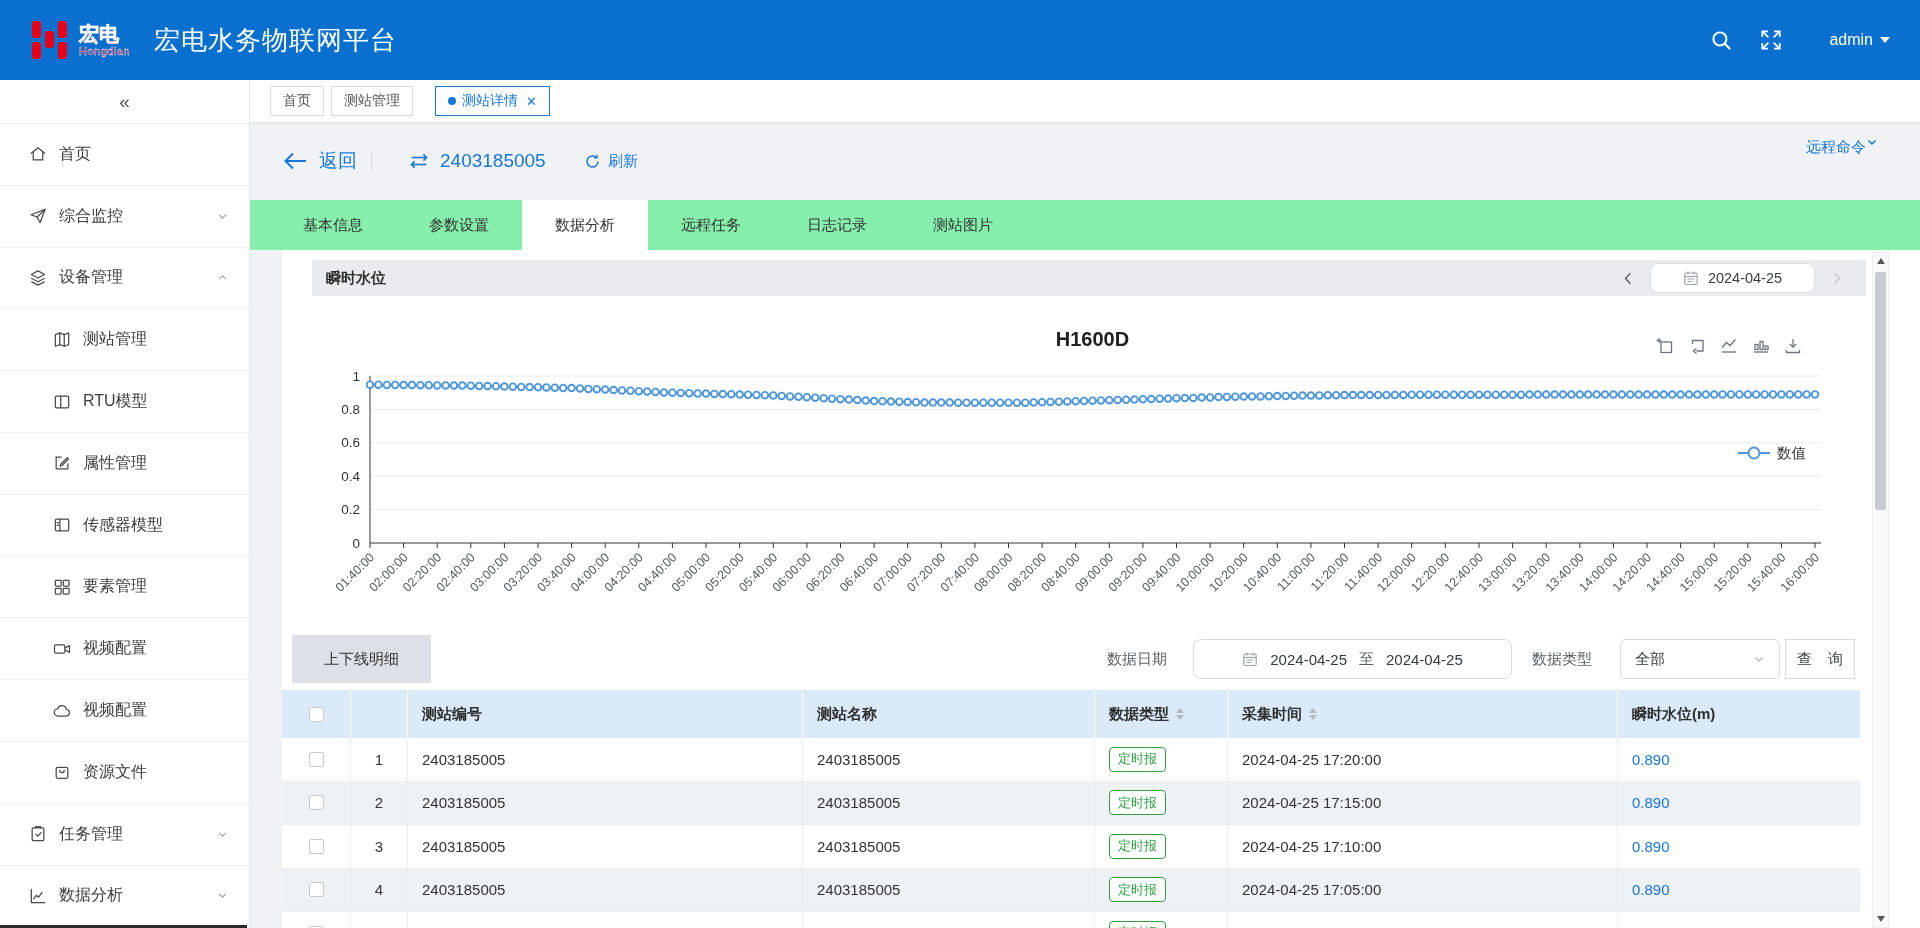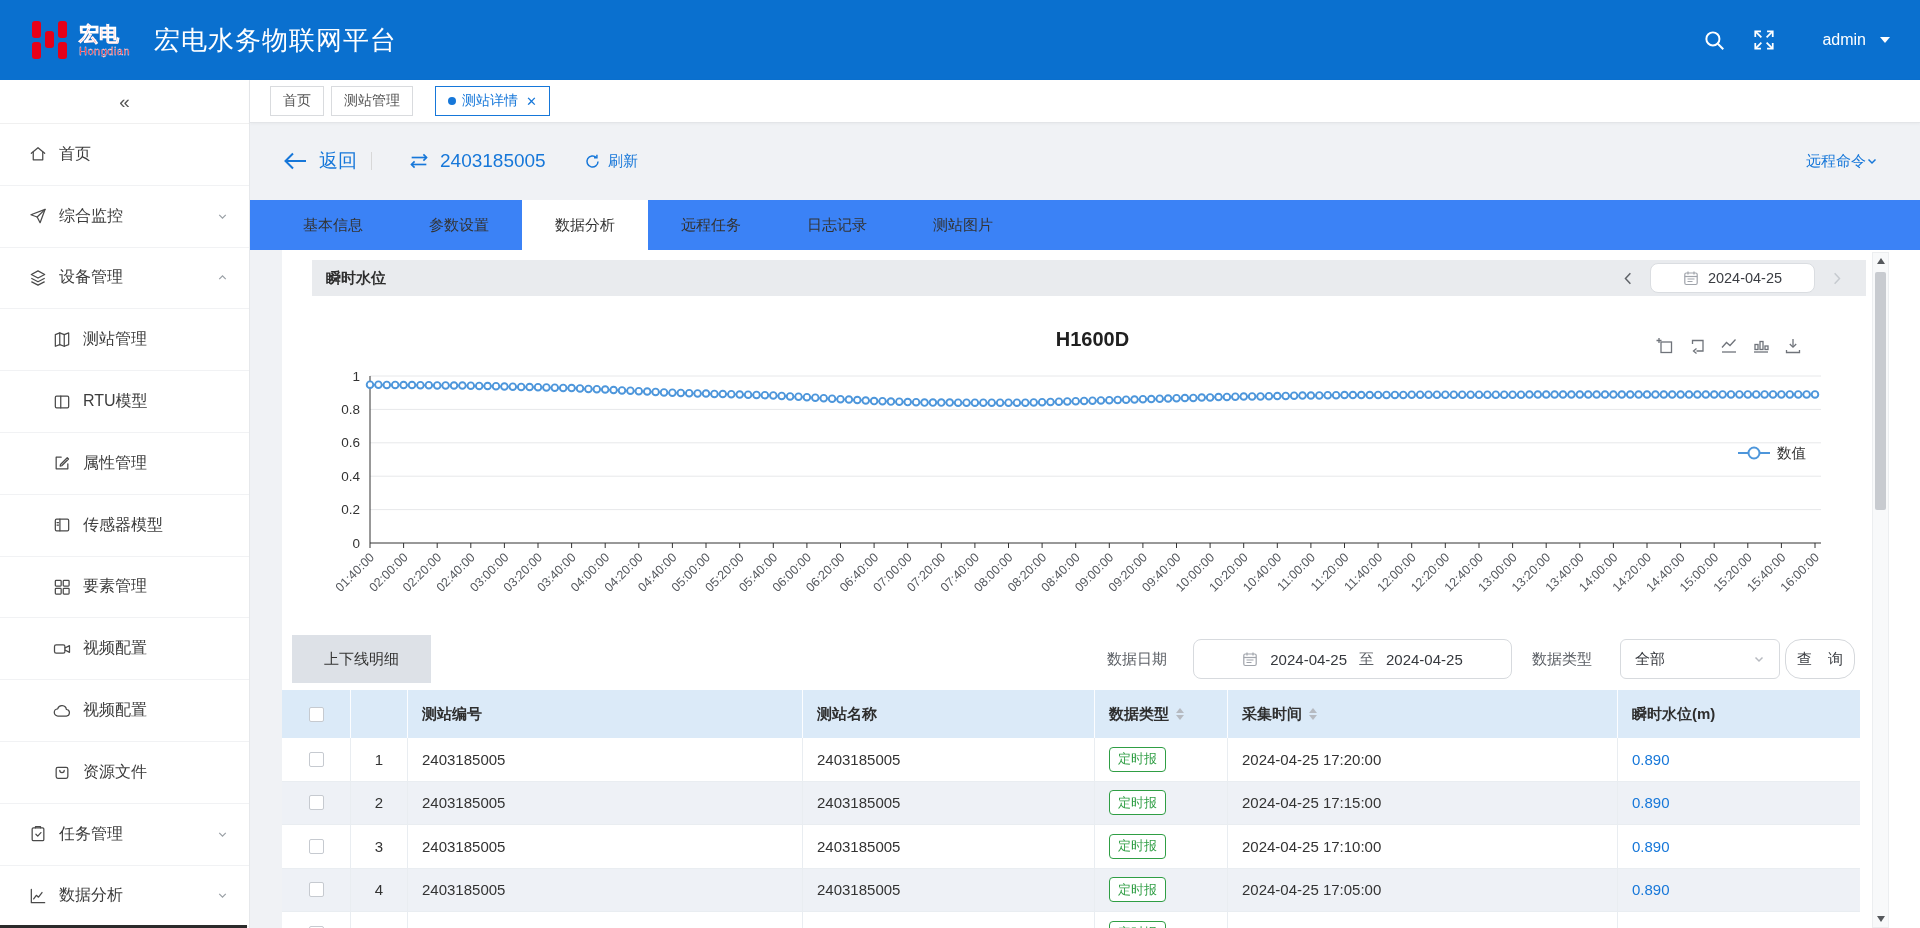--- a/index.html
+++ b/index.html
@@ -10,21 +10,21 @@
   
   .header{position:absolute;left:0;top:0;width:1920px;height:80px;background:#0a70cf;display:flex;align-items:center}
   .logo-icon{margin-left:30px;display:flex}
   .logo-text{margin-left:9px;display:flex;flex-direction:column;line-height:1}
   .logo-cn{color:#e60018;font-size:20px;font-weight:bold;-webkit-text-stroke:.6px #fff}
   .logo-en{color:#e60018;font-size:11px;letter-spacing:.5px;margin-top:2px;-webkit-text-stroke:.3px #fff}
   .app-title{color:#fff;font-size:26px;margin-left:24px;letter-spacing:1px}
   .hdr-right{margin-left:auto;display:flex;align-items:center;margin-right:30px}
   .hdr-btn{display:flex;cursor:pointer}
   .hdr-btn+.hdr-btn{margin-left:26px}
-  .admin{display:flex;align-items:center;gap:14px;color:#fff;font-size:16px;margin-left:46px;cursor:pointer}
+  .admin{display:flex;align-items:center;gap:7px;color:#fff;font-size:16px;margin-left:46px;cursor:pointer}
 
   
   .sidebar{position:absolute;top:80px;left:0;width:250px;height:848px;background:#fff;border-right:1px solid #e6e8eb}
   .collapse{height:44px;display:flex;align-items:center;justify-content:center;color:#555;font-size:19px;
             border-bottom:1px solid #f0f0f0;cursor:pointer}
   .side-item{height:61.8px;display:flex;align-items:center;padding-left:28px;border-bottom:1px solid #f1f2f4;
              font-size:16px;color:#3c3c3c;position:relative;cursor:pointer}
   .side-item.child{padding-left:52px}
   .s-icon{width:20px;height:20px;margin-right:11px;color:#4a4a4a;display:flex}
   .s-icon svg{width:20px;height:20px}
@@ -43,25 +43,25 @@
   .bc-close{font-size:13px;margin-left:2px}
 
   
   .tb-back{position:absolute;left:282px;top:136px;height:50px;display:flex;align-items:center;gap:11px;
            color:#1677d9;font-size:19px;cursor:pointer}
   .tb-div{position:absolute;left:371px;top:152px;width:1px;height:18px;background:#d8d8d8}
   .tb-station{position:absolute;left:408px;top:136px;height:50px;display:flex;align-items:center;gap:10px;
               color:#1677d9;font-size:19px}
   .tb-refresh{position:absolute;left:584px;top:138px;height:46px;display:flex;align-items:center;gap:7px;
               color:#1677d9;font-size:15px;cursor:pointer}
-  .tb-remote{position:absolute;left:1806px;top:138px;height:46px;display:flex;align-items:center;gap:0;
+  .tb-remote{position:absolute;left:1806px;top:138px;height:46px;display:flex;align-items:flex-start;gap:0;
              color:#1677d9;font-size:15px;cursor:pointer}
 
   
-  .tabbar{position:absolute;left:250px;top:200px;width:1670px;height:50px;background:#3b82f6;display:flex;padding-left:20px}
+  .tabbar{position:absolute;left:250px;top:200px;width:1670px;height:50px;background:#86efac;display:flex;padding-left:20px}
   .main-tab{width:126px;height:50px;line-height:50px;text-align:center;font-size:15px;color:#333;cursor:pointer}
   .main-tab.active{background:#fff}
 
   
   .panel{position:absolute;left:282px;top:250px;width:1638px;height:678px;background:#fff;overflow:hidden}
 
   .chart-header{position:absolute;left:30px;top:10px;width:1554px;height:36px;background:#e9ebee;display:flex;align-items:center}
   .ch-title{font-size:15px;font-weight:bold;color:#2d2d2d;margin-left:14px}
   .ch-right{margin-left:auto;display:flex;align-items:center;gap:14px;margin-right:22px}
   .nav-arrow{display:flex;cursor:pointer}
@@ -79,21 +79,21 @@
   .subtab.inactive{width:139px;background:#dde1e7;color:#333}
   .subtab.active{width:189px;background:#5b8cea;color:#fff}
 
   .f-label{position:absolute;top:389px;height:40px;line-height:40px;font-size:15px;color:#5a5e64}
   .f-datebox{position:absolute;left:911px;top:389px;width:319px;height:40px;border:1px solid #d7dade;border-radius:8px;
              background:#fff;display:flex;align-items:center;justify-content:center;gap:12px;font-size:15px;color:#36393e;cursor:pointer}
   .f-sep{color:#5a5e64}
   .f-select{position:absolute;left:1338px;top:389px;width:160px;height:40px;border:1px solid #d7dade;border-radius:6px;
             background:#fff;display:flex;align-items:center;padding:0 14px;font-size:15px;color:#36393e;cursor:pointer}
   .f-select .chev{margin-left:auto;display:flex}
-  .f-search{position:absolute;left:1503px;top:389px;width:70px;height:40px;border:1px solid #d5d8dc;border-radius:16px;
+  .f-search{position:absolute;left:1503px;top:389px;width:70px;height:40px;border:1px solid #d5d8dc;border-radius:0;
             background:#fff;font-size:15px;color:#3a3d42;display:flex;align-items:center;justify-content:center;
             letter-spacing:6px;padding-left:6px;cursor:pointer}
 
   
   .table{position:absolute;left:0;top:440px;width:1578px}
   .thead{display:flex;height:48px;background:#dbeaf8}
   .th{display:flex;align-items:center;font-size:15px;font-weight:bold;color:#2e2e2e;padding-left:14px;
       border-right:1px solid rgba(255,255,255,.9)}
   .th.center{justify-content:center;padding-left:0}
   .th:last-child{border-right:none}

